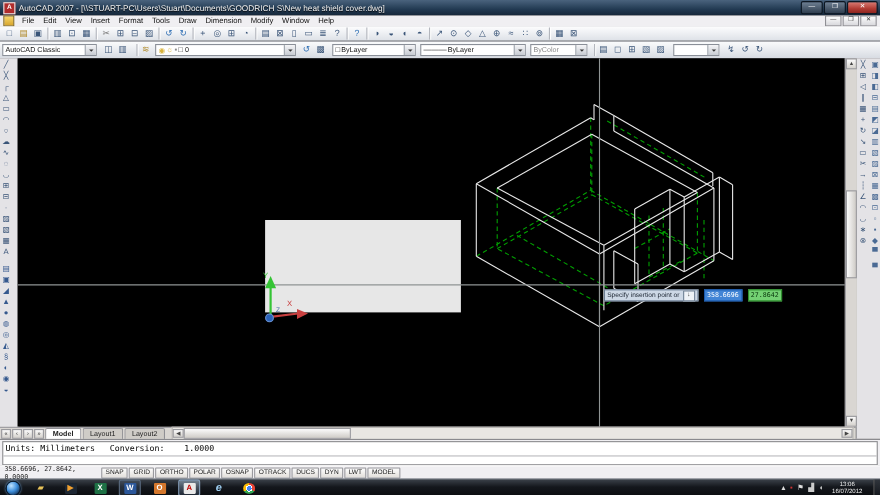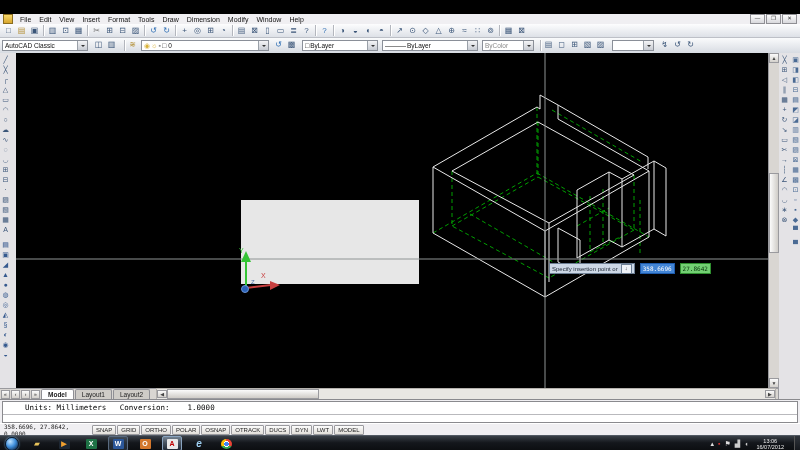--- a/index.html
+++ b/index.html
@@ -70,21 +70,21 @@
   .mtab{height:10px;padding:0 6px;font-size:6.5px;line-height:10px;color:#222;background:#cfccc7;
     border:1px solid #8f8f94;border-bottom:none;border-radius:2px 2px 0 0;margin-left:1px;}
   .mtab.active{background:#ffffff;font-weight:bold;}
   #hscroll{flex:1;height:10px;margin:0 2px 0 6px;background:#e9e7e3;border:1px solid #b5b2ae;
     position:relative;display:flex;align-items:center;}
   #hthumb{position:absolute;left:10px;top:0;width:150px;height:8px;background:linear-gradient(#fbfbfb,#cfccc7);border:1px solid #9a9a9e;}
   
   #cmd{position:absolute;left:0;top:399px;width:800px;height:24px;background:#f0eff2;border-top:1px solid #8a8a8e;box-sizing:border-box;padding:1px 2px;}
   #cmd-inner{background:#fff;border:1px solid #8a8a8e;height:20px;font-family:"DejaVu Sans Mono",monospace;
     font-size:7.5px;color:#000;position:relative;}
-  #cmd-history{position:absolute;left:2px;top:1px;white-space:pre;margin-left:20px;}
+  #cmd-history{position:absolute;left:2px;top:1px;white-space:pre;}
   #cmd-split{position:absolute;left:0;top:12px;width:100%;border-top:1px solid #b9b9bd;}
   #cmd-prompt{position:absolute;left:2px;top:13px;white-space:pre;}
   
   #statusbar{position:absolute;left:0;top:423px;width:800px;height:12px;background:#f0eff2;
     border-top:1px solid #fff;display:flex;align-items:center;}
   #coords{font-family:"DejaVu Sans Mono",monospace;font-size:6px;color:#222;width:88px;padding-left:4px;}
   .toggle{font-size:6px;color:#222;padding:1px 3px;margin-right:1px;background:linear-gradient(#fcfcfc,#e2dfda);
     border:1px solid #9a9a9e;border-radius:1px;line-height:1;}
   
   #taskbar{position:absolute;left:0;top:435px;width:800px;height:15px;
@@ -101,20 +101,29 @@
   #clock{text-align:center;color:#eee;font-size:5.5px;line-height:6px;margin:0 6px 0 4px;}
   #showdesk{width:5px;height:15px;border-left:1px solid #555;background:linear-gradient(#30353c,#14171c);}
   
   svg text{font-family:"Liberation Sans",sans-serif;}
 </style>
 </head>
 <body>
 
 <div id="screen">
 
+  <div id="titlebar">
+    <div class="appicon">A</div>
+    <span id="title-text">AutoCAD 2007 - [\\STUART-PC\Users\Stuart\Documents\GOODRICH S\New heat shield cover.dwg]</span>
+    <div id="caption-buttons">
+      <div class="capbtn">—</div>
+      <div class="capbtn">❐</div>
+      <div class="capbtn close">✕</div>
+    </div>
+  </div>
 
   <div id="menubar">
     <div class="docicon"></div>
     <div id="menu-items" style="display:flex;">
         <span class="menu-item">File</span>
         <span class="menu-item">Edit</span>
         <span class="menu-item">View</span>
         <span class="menu-item">Insert</span>
         <span class="menu-item">Format</span>
         <span class="menu-item">Tools</span>

